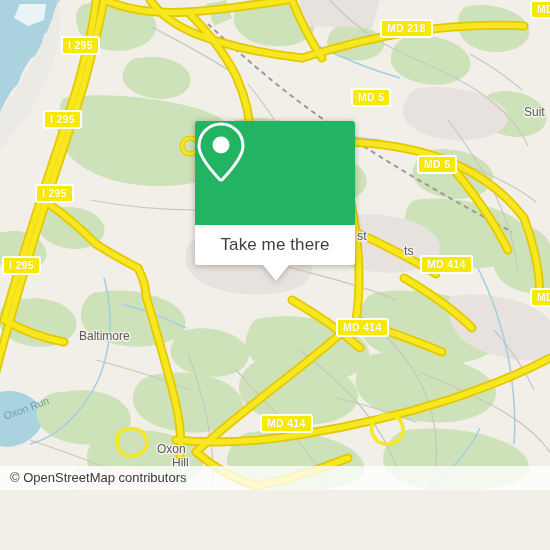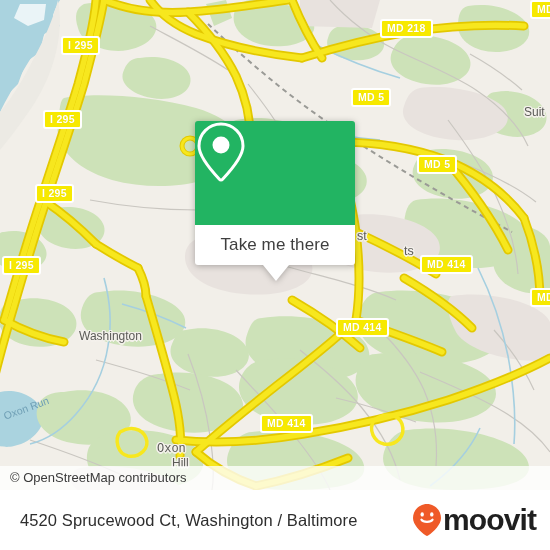--- a/index.html
+++ b/index.html
@@ -345,22 +345,22 @@
           <circle cx="380" cy="520" r="0"></circle>
           <path d="M374,420 C386,412 398,414 402,424 C406,436 396,446 384,444 C374,442 368,430 374,420"></path>
           <path d="M120,432 C130,426 142,428 146,438 C150,448 140,458 128,456 C118,454 114,440 120,432"></path>
         </g>
       </g>
     </svg>
 
     <div class="place-label" style="left:524px; top:105px;">Suit</div>
     <div class="place-label small" style="left:357px; top:216px;">st</div>
     <div class="place-label small" style="left:370px; top:231px;padding-left:34px;">ts</div>
-    <div class="place-label" style="left:79px;  top:329px;">Washington</div>
-    <div class="place-label" style="left:157px; top:442px;font-family:Liberation Mono, monospace;">Oxon</div>
+    <div class="place-label" style="left:79px;  top:329px;">Baltimore</div>
+    <div class="place-label" style="left:157px; top:442px;">Oxon</div>
     <div class="place-label" style="left:172px; top:456px;">Hill</div>
 
     <div class="water-label" style="left:4px; top:410px; transform:rotate(-20deg); transform-origin:left center;">Oxon Run</div>
 
     <div class="shield" style="left:61px;  top:36px;">I 295</div>
     <div class="shield" style="left:43px;  top:110px;">I 295</div>
     <div class="shield" style="left:35px;  top:184px;">I 295</div>
     <div class="shield" style="left:2px;   top:256px;">I 295</div>
     <div class="shield" style="left:380px; top:19px;">MD 218</div>
     <div class="shield" style="left:351px; top:88px;">MD 5</div>
@@ -380,26 +380,14 @@
       </div>
       <div id="callout-bottom">
         <span id="callout-label">Take me there</span>
       </div>
       <div id="callout-arrow"></div>
     </div>
 
     <div id="attribution">© OpenStreetMap contributors</div>
   </div>
 
-  <div id="footer">
-    <div id="footer-address">4520 Sprucewood Ct, Washington / Baltimore</div>
-    <div id="footer-logo">
-      <svg width="30" height="34" viewBox="0 0 30 34">
-        <path d="M15 1 C7.3 1 1 7.3 1 15 C1 21.4 8 28.6 13.9 32.6 C14.6 33.1 15.4 33.1 16.1 32.6 C22 28.6 29 21.4 29 15 C29 7.3 22.7 1 15 1 Z" fill="#ef5a28"></path>
-        <ellipse cx="10.2" cy="11.4" rx="1.7" ry="2.2" fill="#ffffff"></ellipse>
-        <ellipse cx="19.8" cy="11.4" rx="1.7" ry="2.2" fill="#ffffff"></ellipse>
-        <path d="M9.4 16.6 C11.2 19.6 18.8 19.6 20.6 16.6" fill="none" stroke="#ffffff" stroke-width="2.1" stroke-linecap="round"></path>
-      </svg>
-      <span id="footer-logo-word">moovit</span>
-    </div>
-  </div>
 
 </div>
 
 </body></html>

